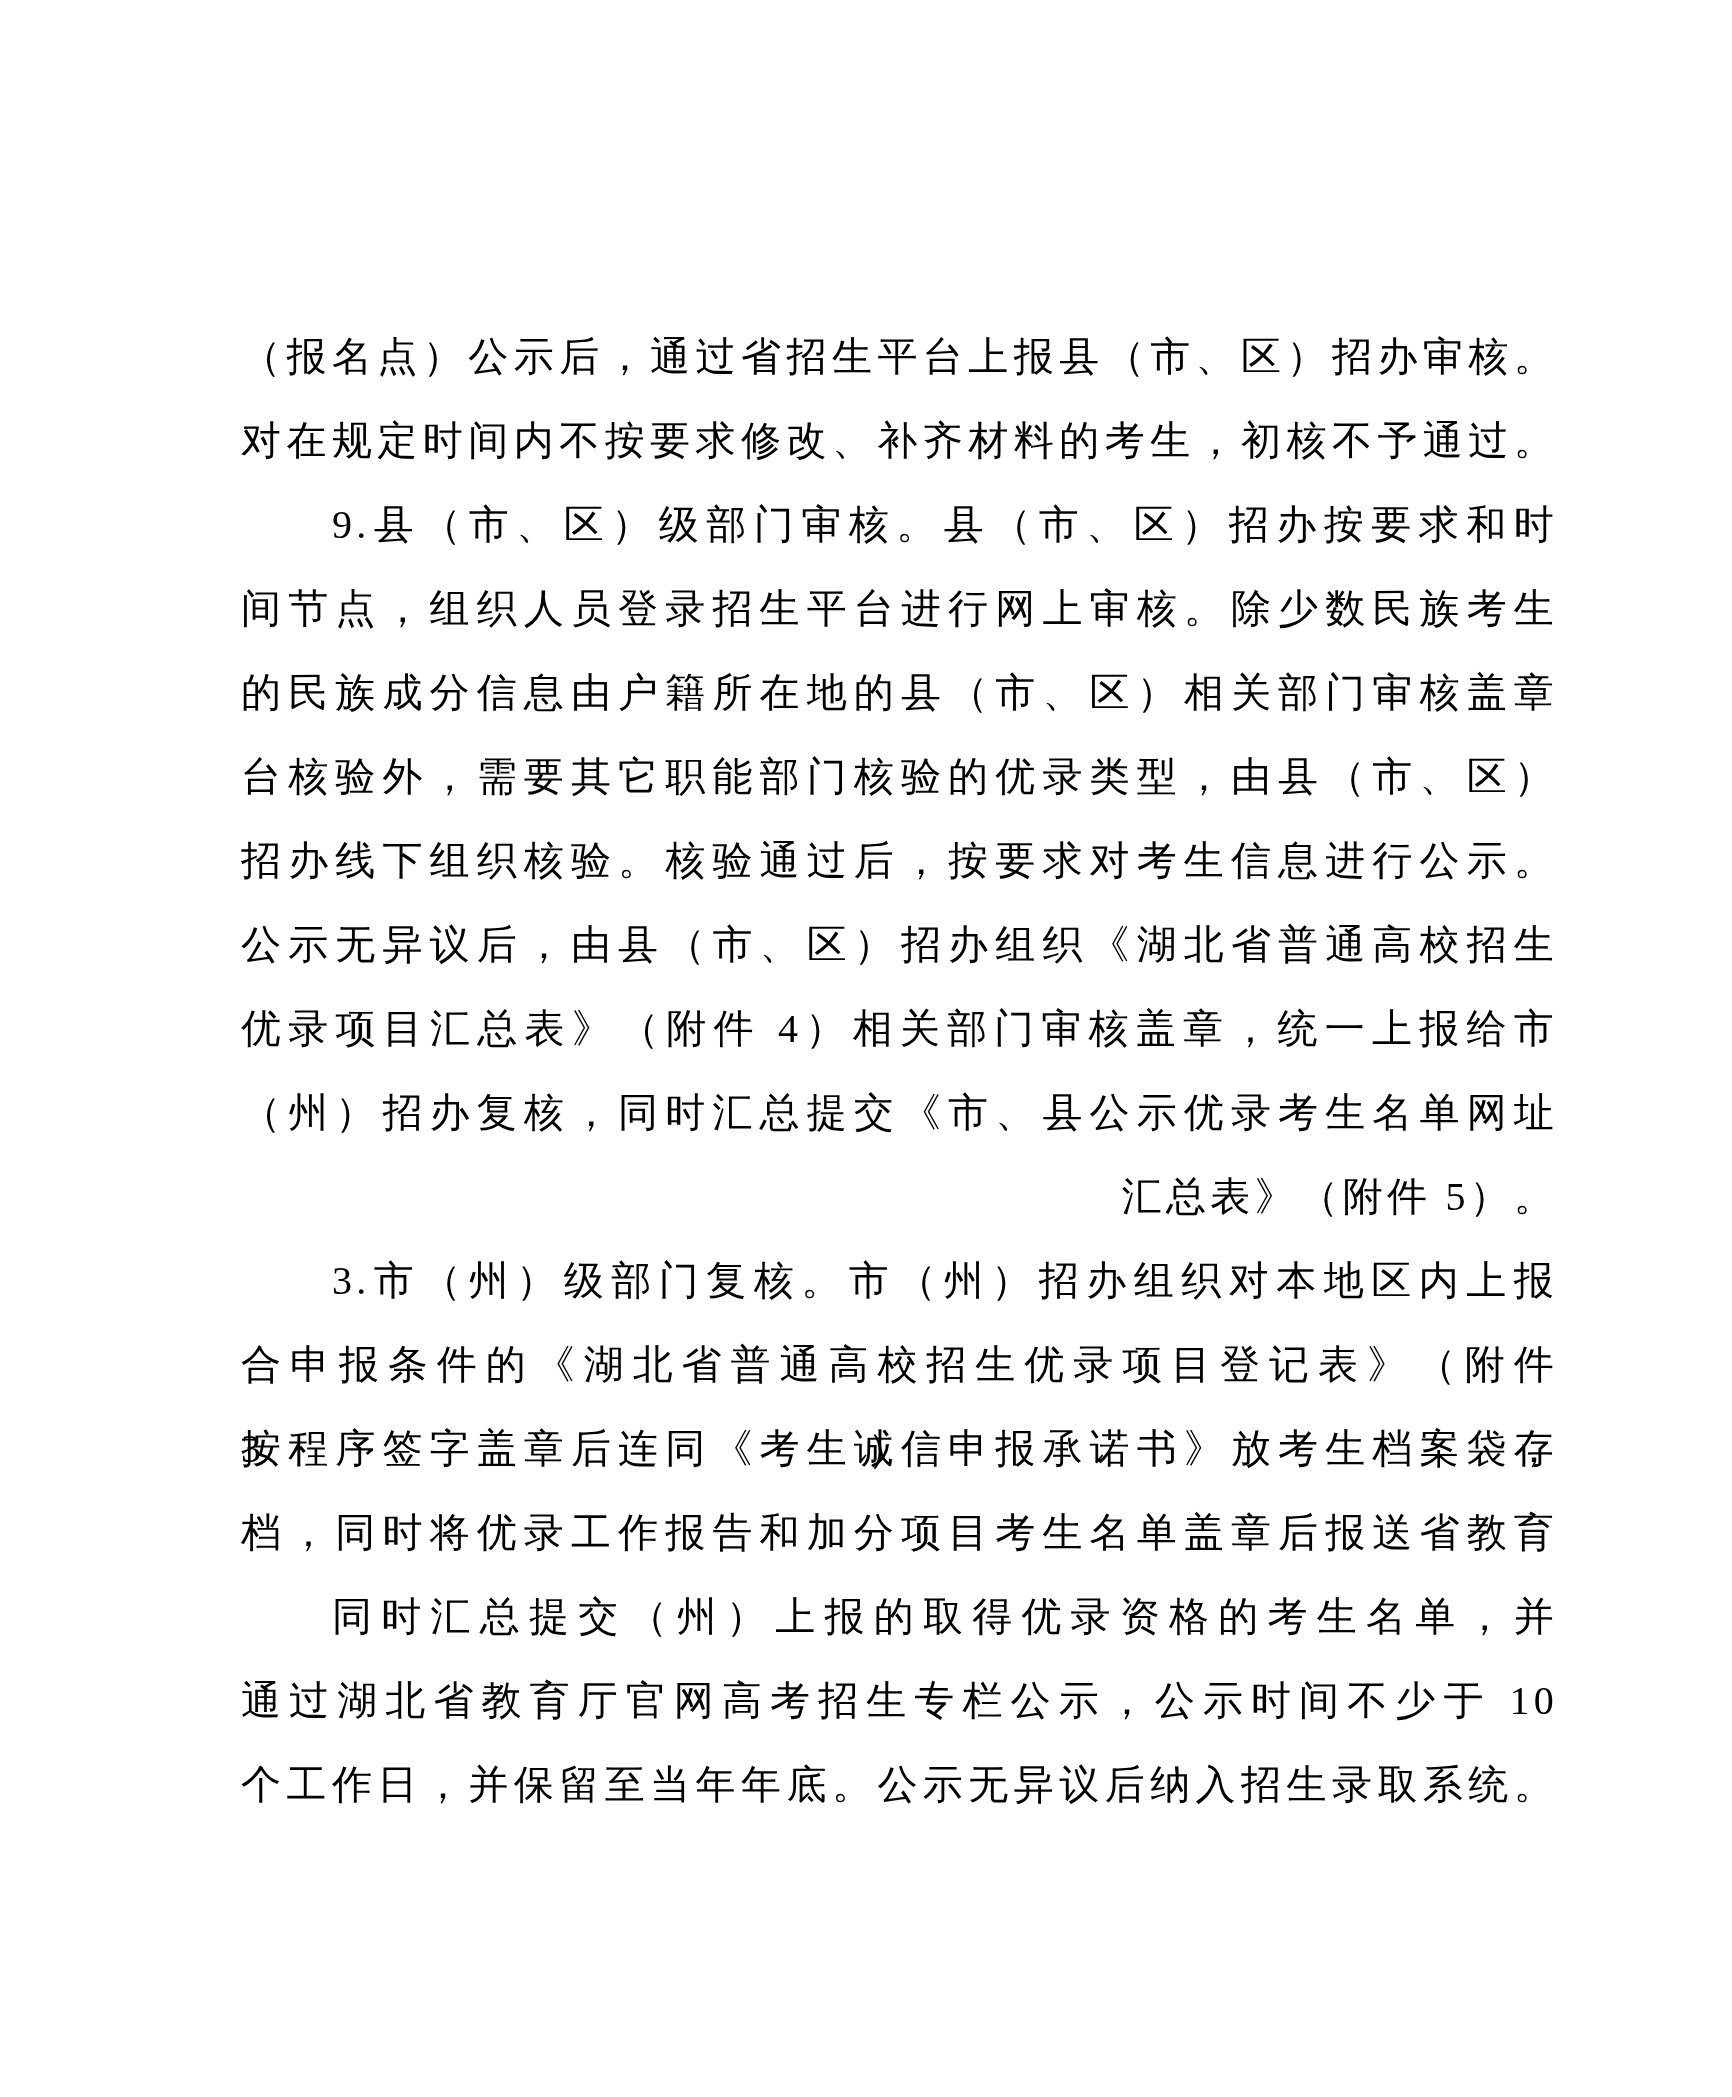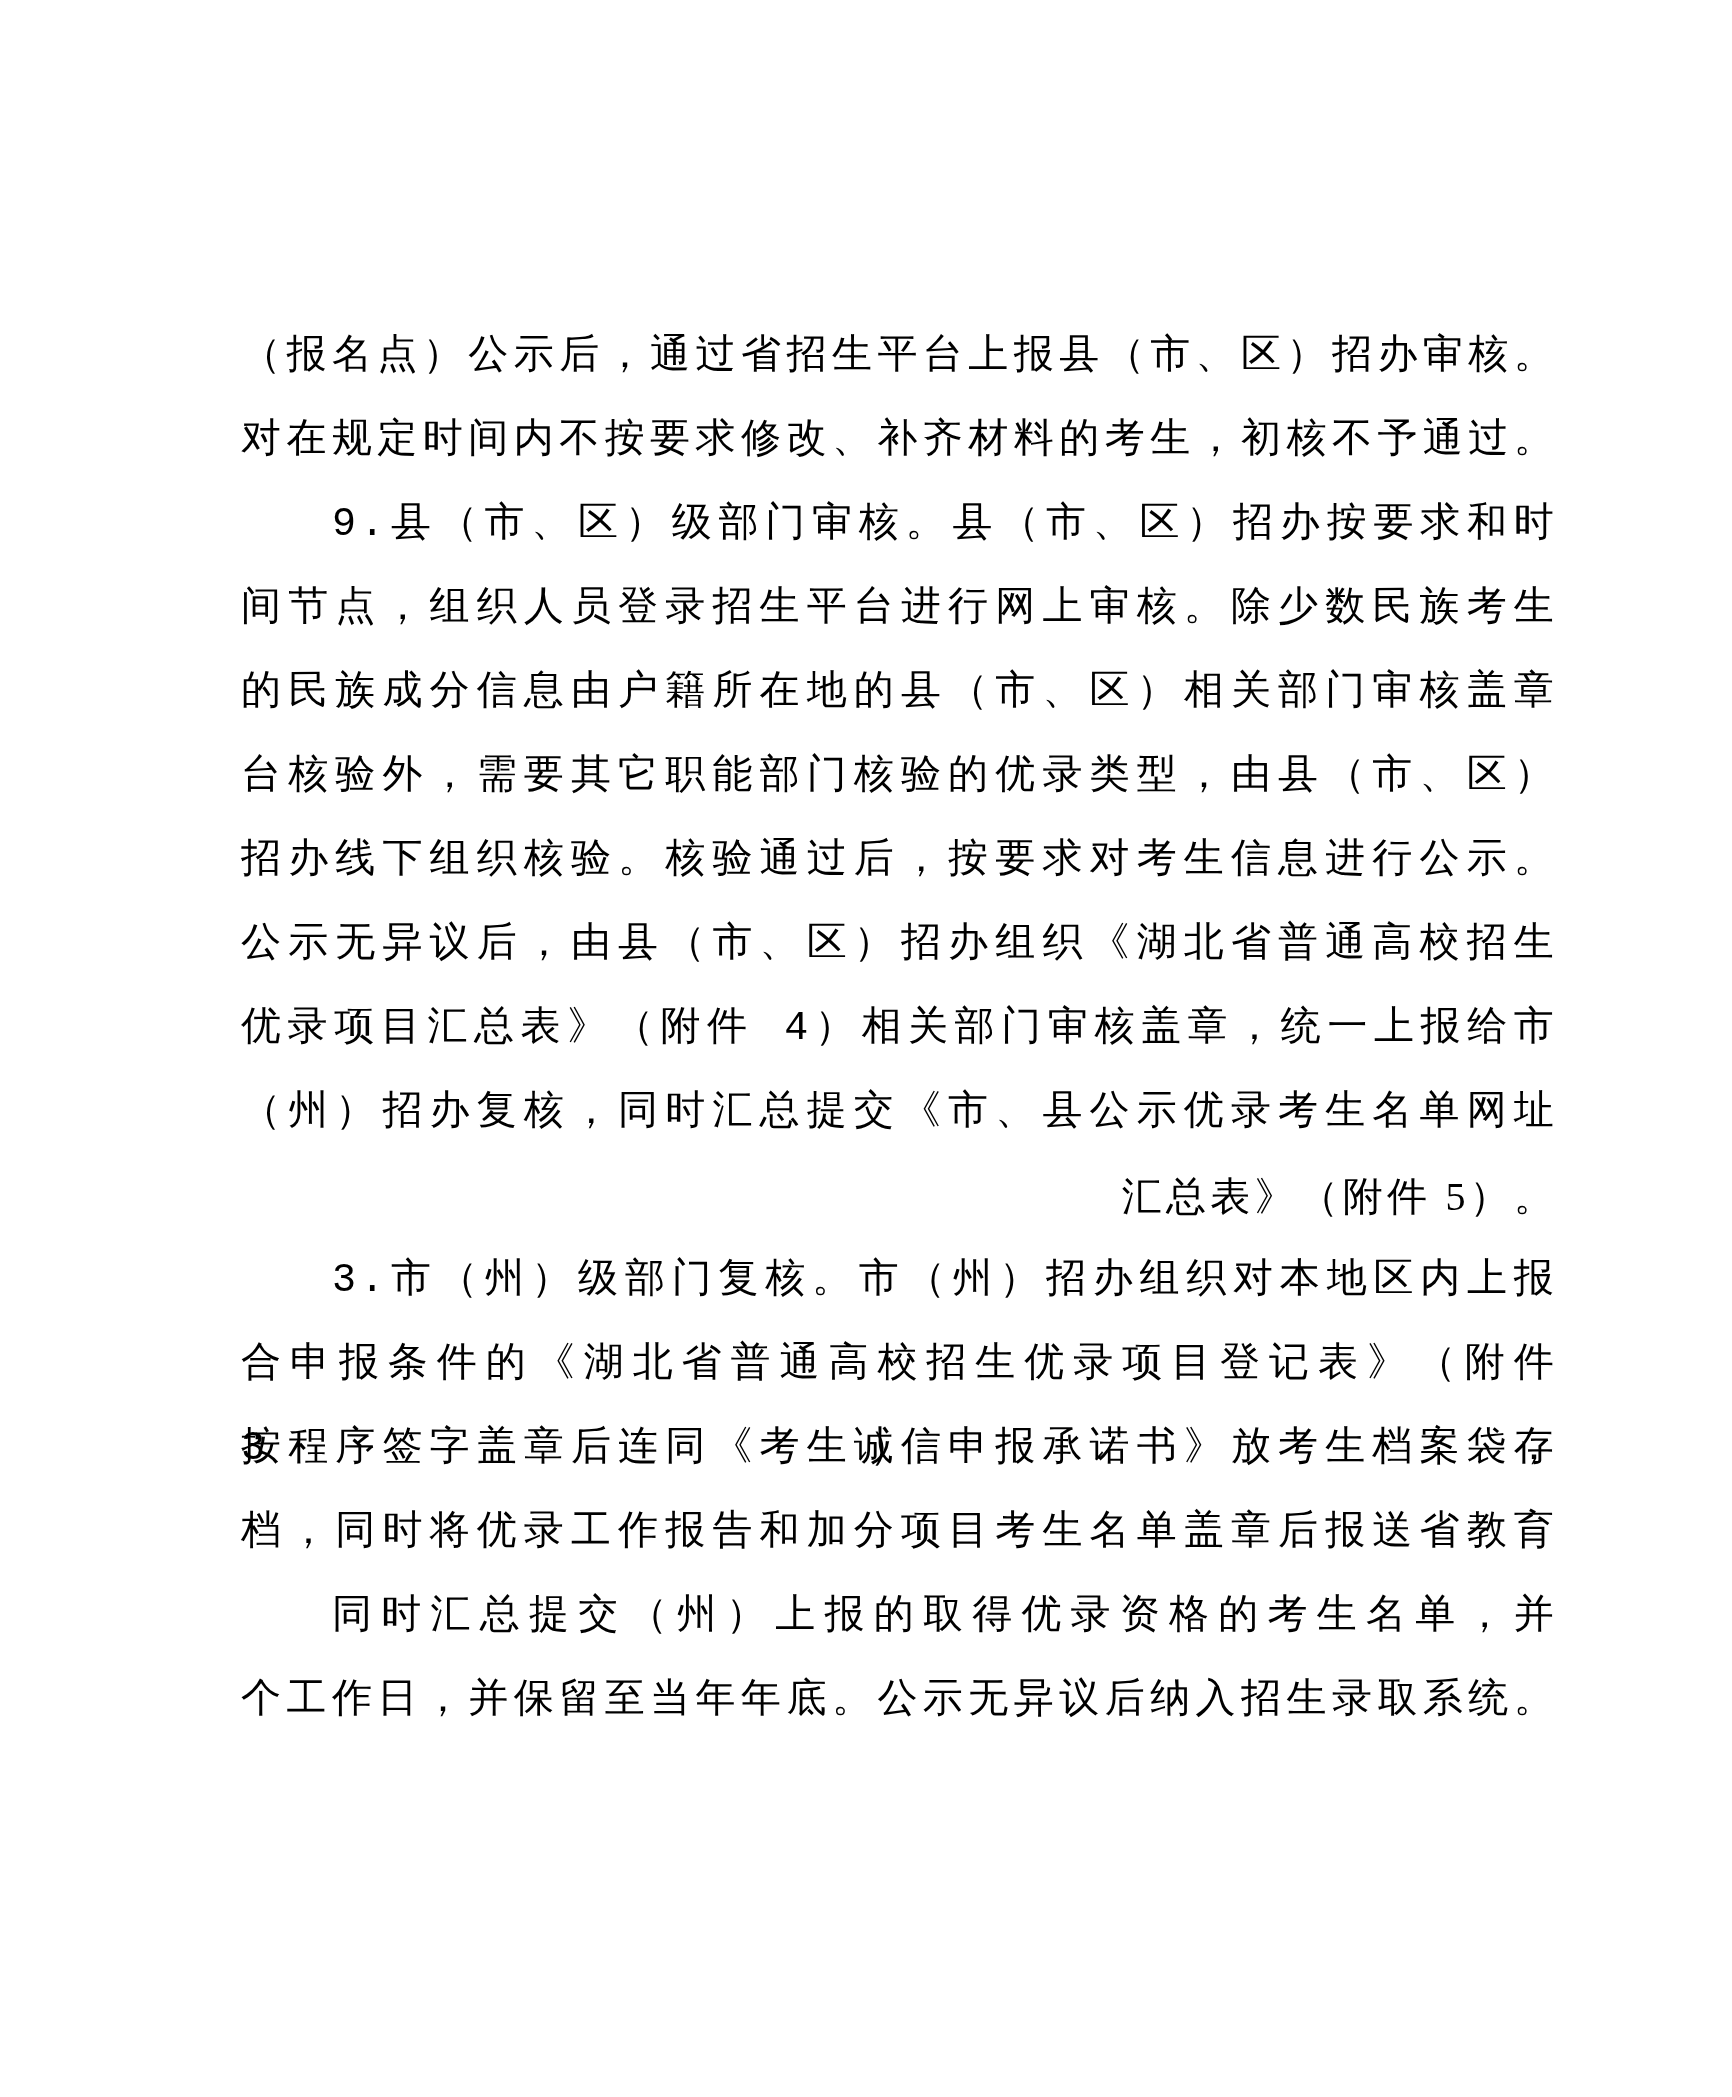--- a/index.html
+++ b/index.html
@@ -30,21 +30,20 @@
     color: #000000;
     text-align: right;
     white-space: normal;
     overflow: visible;
   }
   
   .jt {
     text-align: justify;
     text-align-last: justify;
     text-justify: inter-character;
-    font-family: Liberation Mono, monospace;
   }
   
   .ind {
     text-indent: 91px;
   }
   
   .b {
     font-weight: bold;
     font-family: "Liberation Sans", sans-serif;
   }
@@ -63,17 +62,18 @@
     <div class="line jt">招办线下组织核验。核验通过后，按要求对考生信息进行公示。</div>
     <div class="line jt">公示无异议后，由县（市、区）招办组织《湖北省普通高校招生</div>
     <div class="line jt">优录项目汇总表》（附件 4）相关部门审核盖章，统一上报给市</div>
     <div class="line jt">（州）招办复核，同时汇总提交《市、县公示优录考生名单网址</div>
     <div class="line">汇总表》（附件 5）。</div>
     <div class="line jt ind">3.市（州）级部门复核。市（州）招办组织对本地区内上报</div>
     <div class="line jt">合申报条件的《湖北省普通高校招生优录项目登记表》（附件 3），</div>
     <div class="line jt">按程序签字盖章后连同《考生诚信申报承诺书》放考生档案袋存</div>
     <div class="line jt">档，同时将优录工作报告和加分项目考生名单盖章后报送省教育</div>
     <div class="line jt ind">同时汇总提交（州）上报的取得优录资格的考生名单，并</div>
+    <div class="line jt">通过湖北省教育厅官网高考招生专栏公示，公示时间不少于 10</div>
     <div class="line jt">个工作日，并保留至当年年底。公示无异议后纳入招生录取系统。</div>
   </div>
 
 </div>
 
 
 </body></html>

